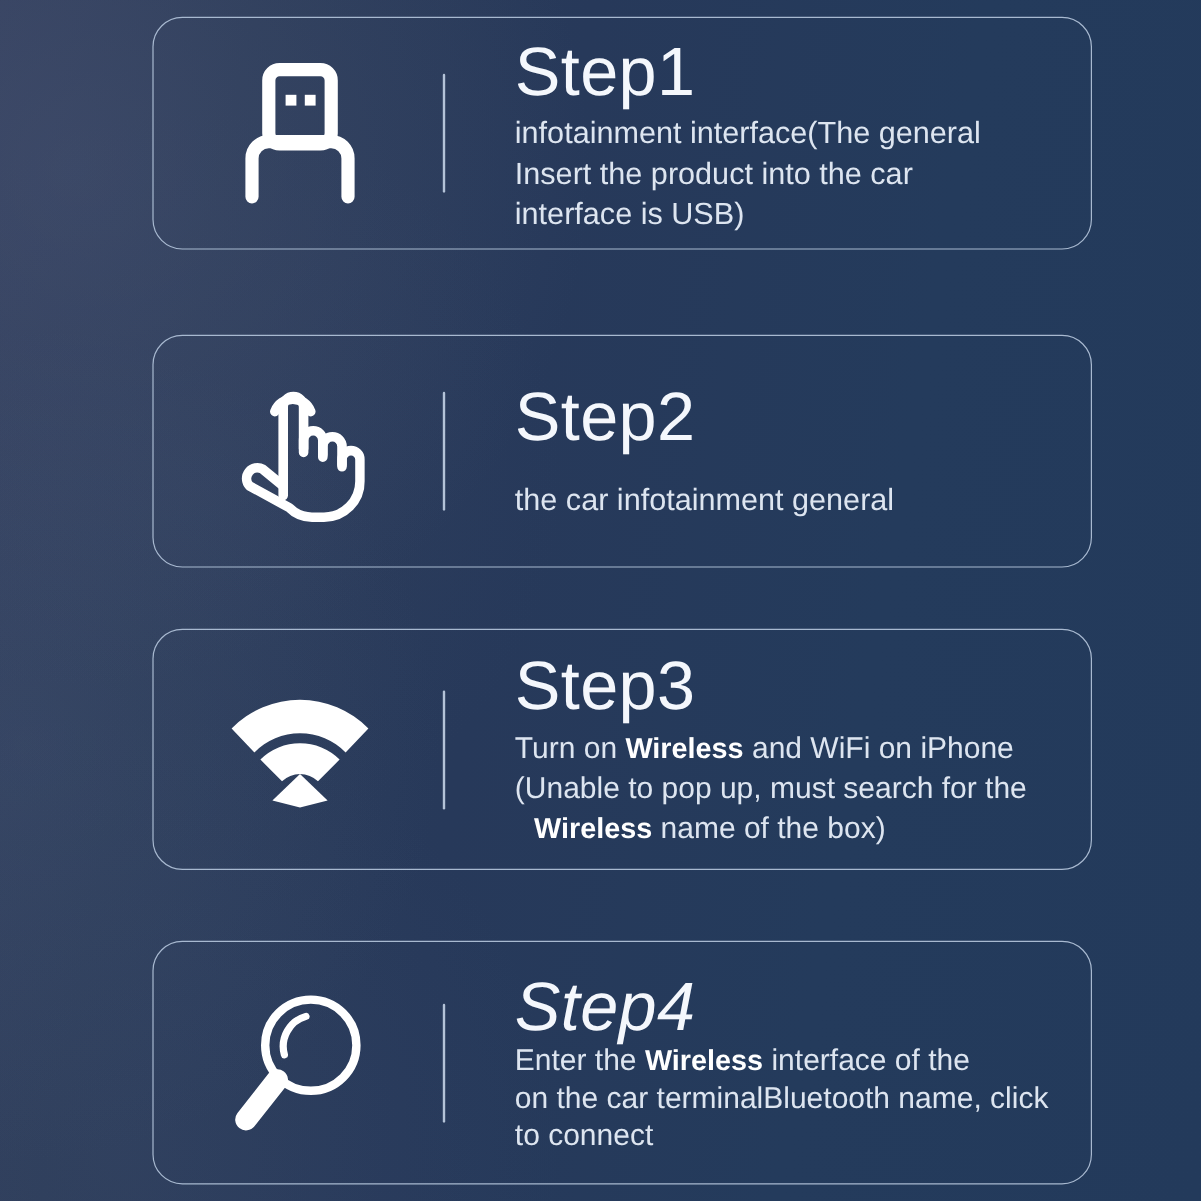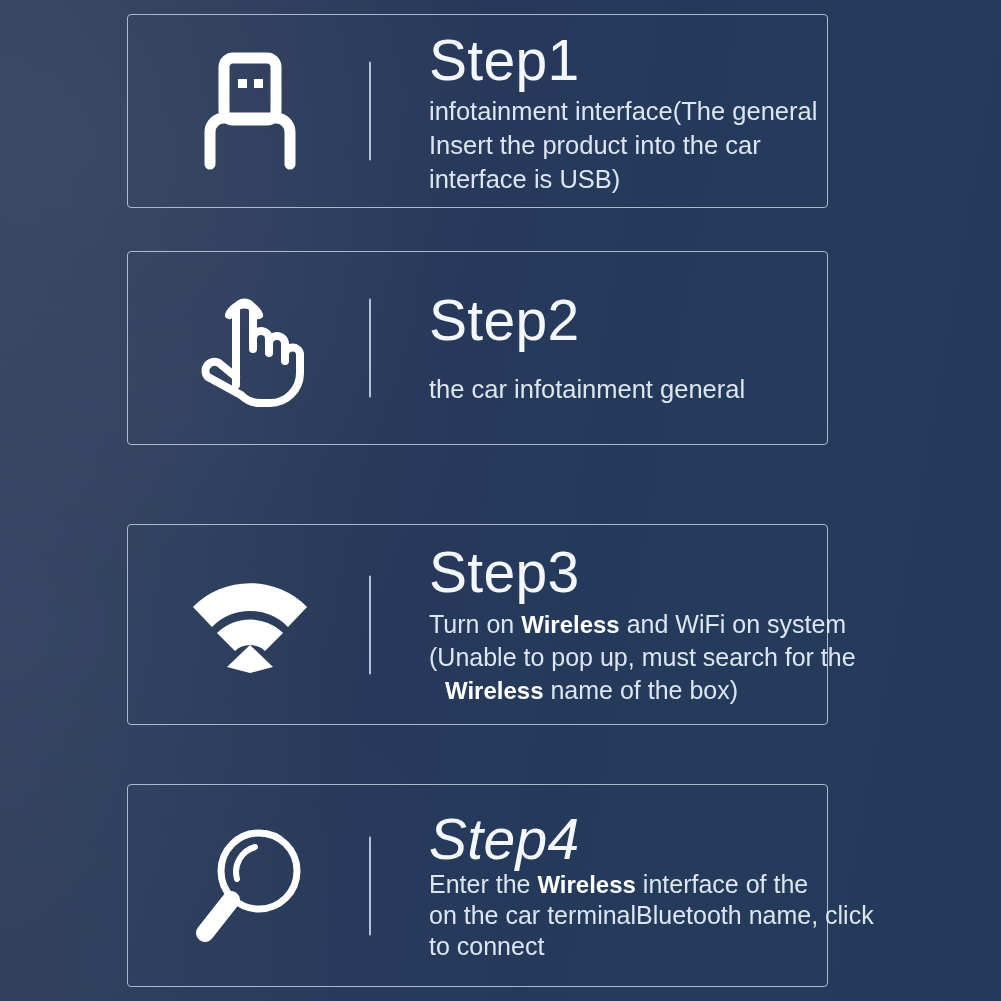--- a/index.html
+++ b/index.html
@@ -23,30 +23,30 @@
       radial-gradient(circle at 2% 62%, rgba(74,92,124,0.26) 0%, rgba(74,92,124,0.0) 30%),
       radial-gradient(circle at 16% 40%, rgba(60,74,106,0.22) 0%, rgba(60,74,106,0.0) 30%),
       radial-gradient(circle at 10% 96%, rgba(72,88,120,0.18) 0%, rgba(72,88,120,0.0) 28%),
       linear-gradient(100deg, #33405e 0%, #2c3c59 18%, #27395a 42%, #243b5c 70%, #233a5b 100%);
     overflow: hidden;
   }
 
   .card {
     position: absolute;
     left: 127px;
-    width: 701px;
+    width: 783px;
     border: 1.6px solid #a8b9d0;
-    border-radius: 4px;
+    border-radius: 25px;
     box-sizing: border-box;
     display: flex;
     align-items: center;
   }
 
   #card-1 { top: 14px;  height: 194px; }
-  #card-2 { top: 251px; height: 194px; }
+  #card-2 { top: 279px; height: 194px; }
   #card-3 { top: 524px; height: 201px; }
   #card-4 { top: 784px; height: 203px; }
 
   .icon-zone {
     width: 243px;
     min-width: 243px;
     height: 100%;
     display: flex;
     align-items: center;
     justify-content: center;
@@ -169,21 +169,21 @@
           <path d="M32 58 A 47 47 0 0 1 98 58 L 80 76 A 22 22 0 0 0 50 76 Z" fill="#ffffff"></path>
           <path d="M65 70 L 88 92 L 65 98 L 42 92 Z" fill="#ffffff"></path>
         </svg>
       </span>
       <div class="divider"></div>
     </div>
     <div class="text-zone">
       <div class="step-title">Step3</div>
       <div class="step-desc">
         <div class="desc-line">
-          <span>Turn on  </span><span class="hl">Wireless</span><span>  and WiFi on system</span>
+          <span>Turn on  </span><span class="hl">Wireless</span><span>  and WiFi on iPhone</span>
         </div>
         <div class="desc-line"><span>(Unable to pop up, must search for the</span></div>
         <div class="desc-line indent">
           <span class="hl">Wireless</span><span> name of the box)</span>
         </div>
       </div>
     </div>
   </div>
 
   <div class="card" id="card-4">

